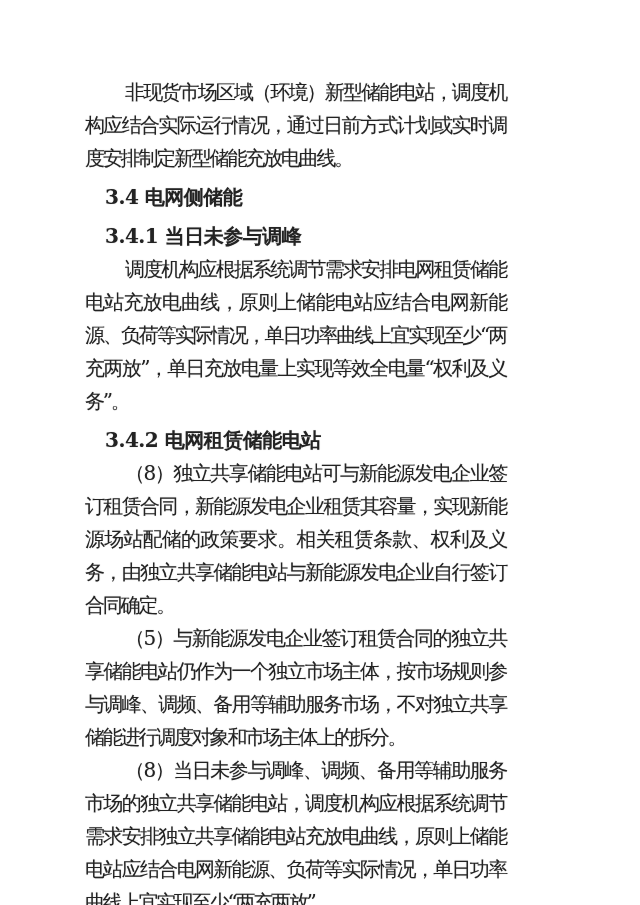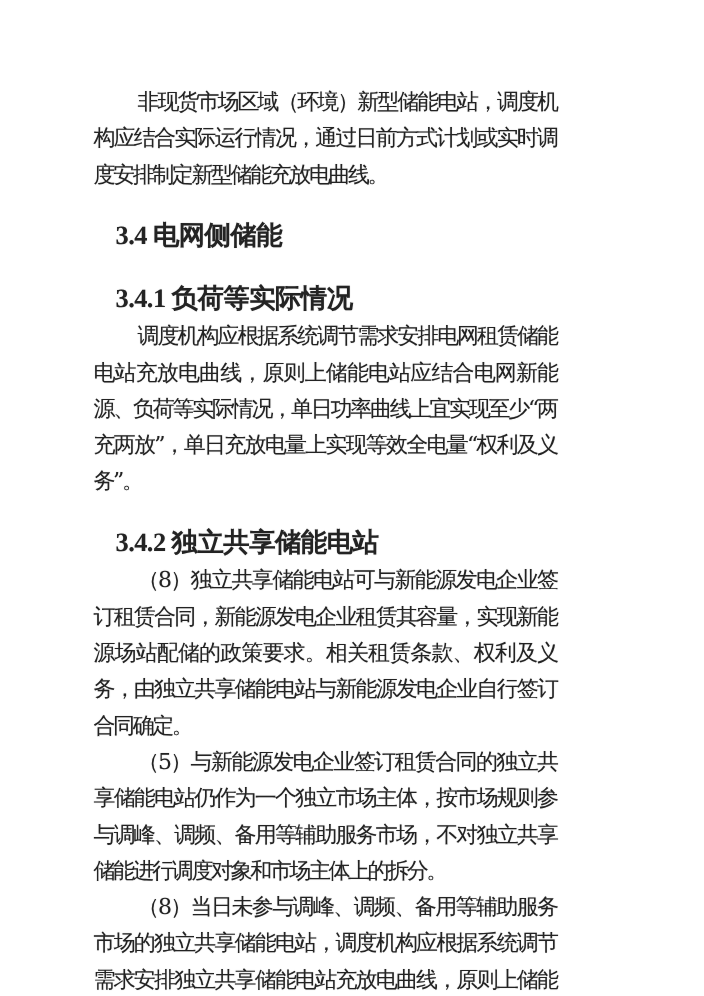--- a/index.html
+++ b/index.html
@@ -23,41 +23,40 @@
     line-height: 33px;
     text-shadow: 0 0 1px rgba(50, 50, 50, 0.35);
   }
   .para {
     margin: 0;
     text-indent: 2em;
     text-align: justify;
     letter-spacing: -2.2px;
   }
   .heading {
-    margin: 24px 0 0 0;
+    margin: 6px 0 0 0;
     padding-left: 20px;
-    font-size: 24px;
+    font-size: 20px;
     font-weight: bold;
     line-height: 33px;
     letter-spacing: -0.5px;
-    font-family: Liberation Serif, serif;
   }
 </style>
 </head>
 <body>
 
 <div class="page">
   <p class="para">非现货市场区域（环境）新型储能电站，调度机构应结合实际运行情况，通过日前方式计划或实时调度安排制定新型储能充放电曲线。</p>
 
   <h2 class="heading">3.4 电网侧储能</h2>
 
-  <h3 class="heading">3.4.1 负荷等实际情况</h3>
+  <h3 class="heading">3.4.1 当日未参与调峰</h3>
 
   <p class="para">调度机构应根据系统调节需求安排电网租赁储能电站充放电曲线，原则上储能电站应结合电网新能源、负荷等实际情况，单日功率曲线上宜实现至少“两充两放”，单日充放电量上实现等效全电量“权利及义务”。</p>
 
-  <h3 class="heading">3.4.2 独立共享储能电站</h3>
+  <h3 class="heading">3.4.2 电网租赁储能电站</h3>
 
   <p class="para">（8）独立共享储能电站可与新能源发电企业签订租赁合同，新能源发电企业租赁其容量，实现新能源场站配储的政策要求。相关租赁条款、权利及义务，由独立共享储能电站与新能源发电企业自行签订合同确定。</p>
 
   <p class="para">（5）与新能源发电企业签订租赁合同的独立共享储能电站仍作为一个独立市场主体，按市场规则参与调峰、调频、备用等辅助服务市场，不对独立共享储能进行调度对象和市场主体上的拆分。</p>
 
   <p class="para">（8）当日未参与调峰、调频、备用等辅助服务市场的独立共享储能电站，调度机构应根据系统调节需求安排独立共享储能电站充放电曲线，原则上储能电站应结合电网新能源、负荷等实际情况，单日功率曲线上宜实现至少“两充两放”，</p>
 </div>
 
 </body></html>

